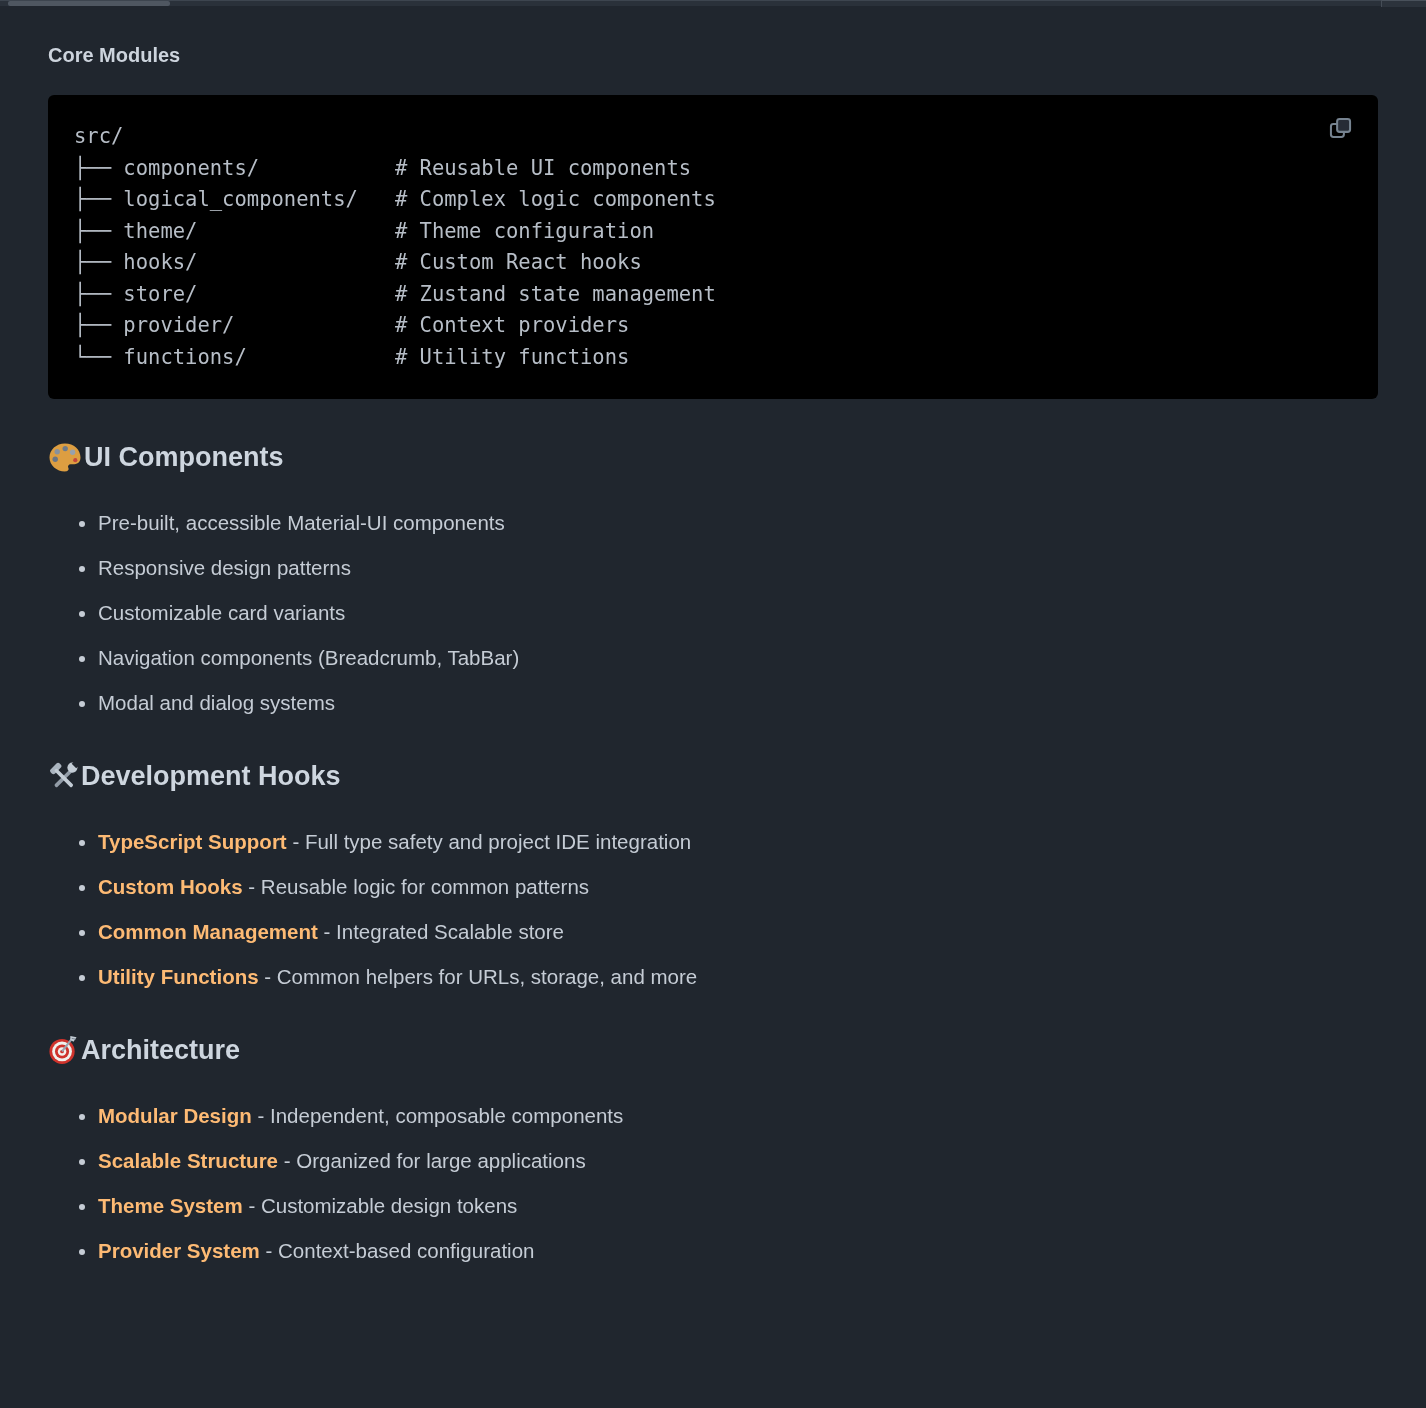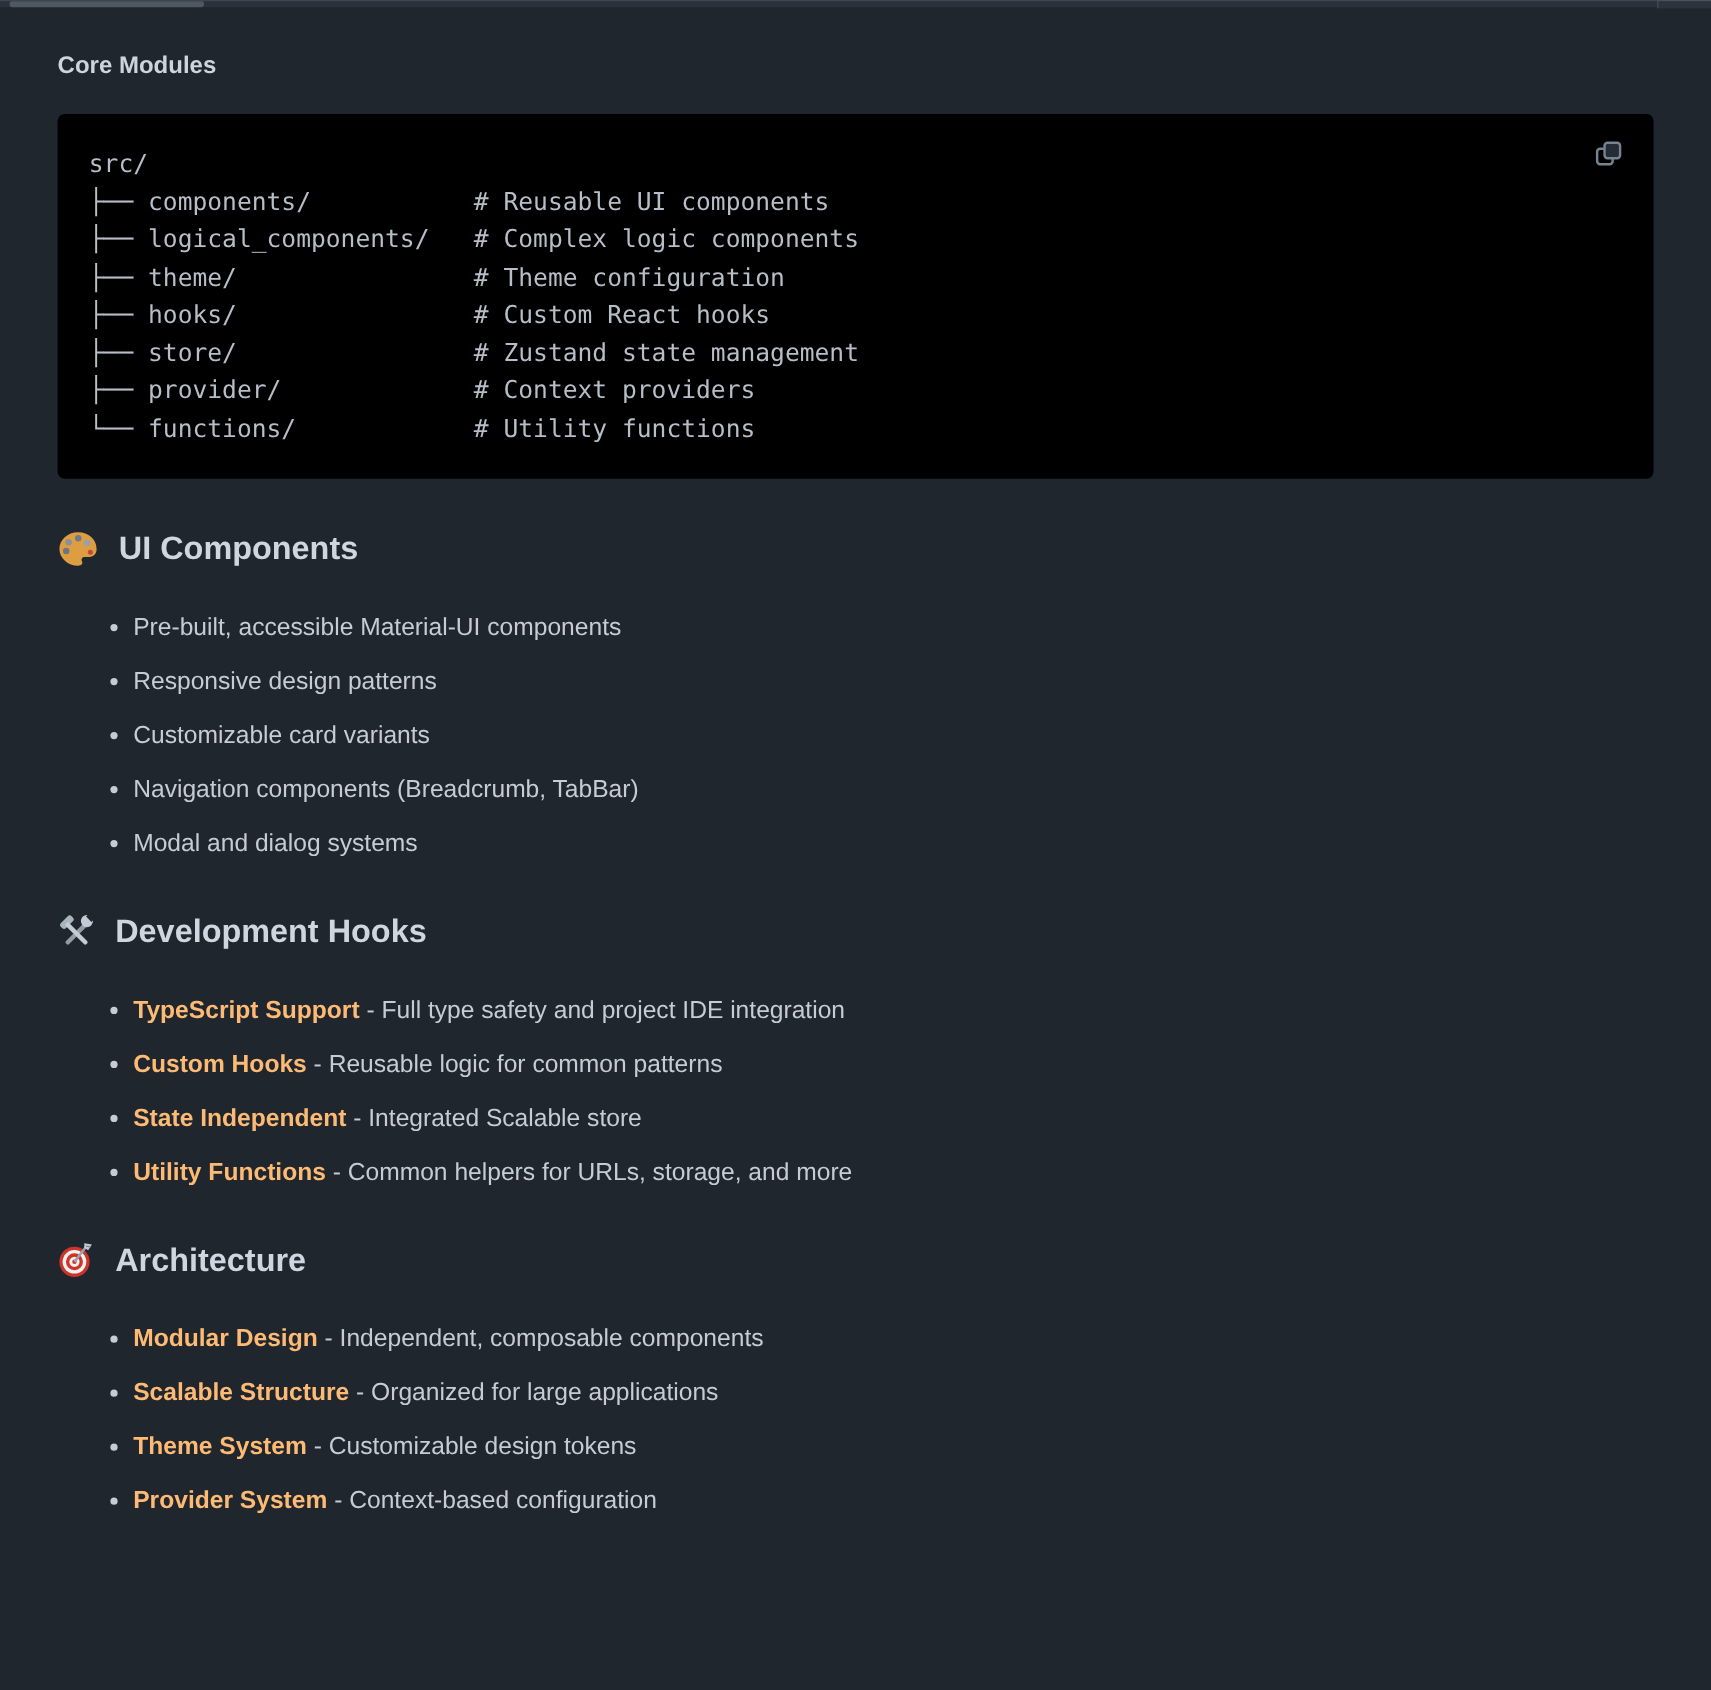--- a/index.html
+++ b/index.html
@@ -57,28 +57,28 @@
     position: absolute; top: 18px; right: 22px;
     background: none; border: none; padding: 2px; margin: 0;
     cursor: pointer; line-height: 0;
   }
   .intro {
     font-size: 20.5px; line-height: 37px;
     color: #c5ccd5;
     margin: 0;
   }
   .h2-heading {
-    display: flex; align-items: center; gap: 17px;
+    display: flex; align-items: center; gap: 2px;
     font-size: 27px; font-weight: 700; color: #ced6df;
     margin: 42px 0 35px 0; line-height: 32px;
   }
   .h2-heading .emoji { display: inline-flex; line-height: 0; }
   ul.doc-list {
     list-style: disc;
-    margin: 13px; padding: 0 0 0 50px;
+    margin: 0; padding: 0 0 0 50px;
   }
   ul.doc-list li {
     font-size: 20.5px; line-height: 30px;
     margin-bottom: 15px;
     color: #c5ccd5;
   }
   ul.doc-list li::marker { color: #c5ccd5; }
   ul.doc-list li strong { font-weight: 700; color: #fdba74; }
 </style>
 </head>
@@ -140,21 +140,21 @@
         <rect x="14.4" y="5" width="3.8" height="25" rx="1.6" transform="rotate(-45 16.3 17.5)" fill="#c3ccd5"></rect>
         <circle cx="25.2" cy="6.8" r="5.2" fill="#c3ccd5"></circle>
         <rect x="25.6" y="0.2" width="6.5" height="5.8" transform="rotate(45 28.8 3.1)" fill="#20262e"></rect>
       </svg>
     </span>
     <span>Development Hooks</span>
   </h2>
   <ul class="doc-list">
     <li><strong>TypeScript Support</strong><span> - Full type safety and project IDE integration</span></li>
     <li><strong>Custom Hooks</strong><span> - Reusable logic for common patterns</span></li>
-    <li><strong>State Independent</strong><span> - Integrated Scalable store</span></li>
+    <li><strong>Common Management</strong><span> - Integrated Scalable store</span></li>
     <li><strong>Utility Functions</strong><span> - Common helpers for URLs, storage, and more</span></li>
   </ul>
 
   <h2 class="h2-heading">
     <span class="emoji">
       <svg width="31" height="31" viewBox="0 0 32 32">
         <circle cx="14.5" cy="17" r="13" fill="#cf332c"></circle>
         <circle cx="14.5" cy="17" r="10.2" fill="#f1f1ed"></circle>
         <circle cx="14.5" cy="17" r="7.3" fill="#cf332c"></circle>
         <circle cx="14.5" cy="17" r="4.4" fill="#f1f1ed"></circle>

